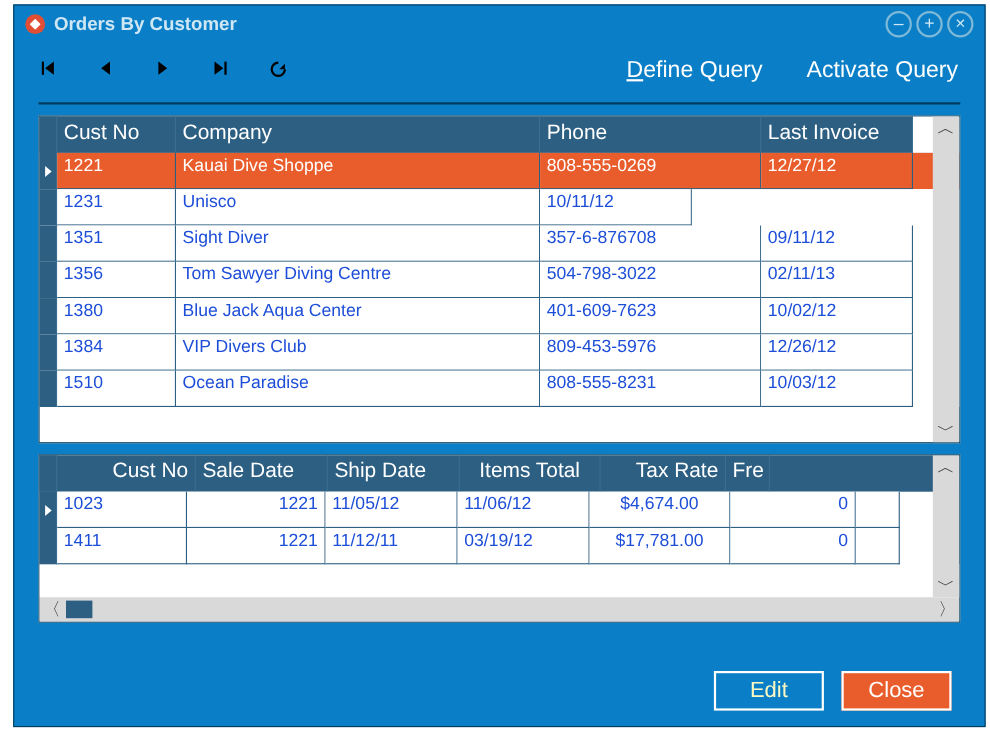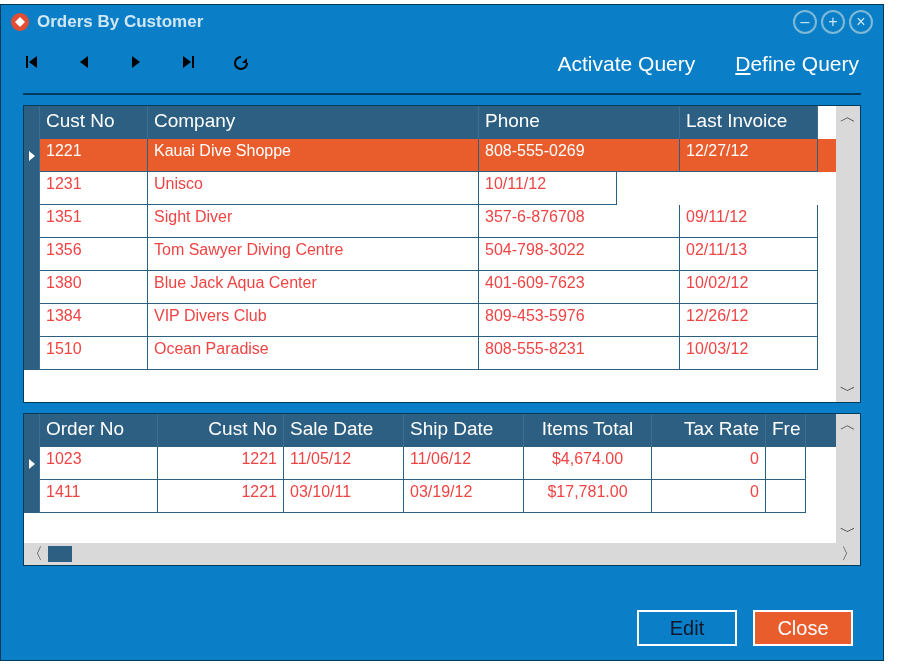--- a/index.html
+++ b/index.html
@@ -5,21 +5,21 @@
   * { box-sizing: border-box; margin: 0; padding: 0; }
   body {
     font-family: "Segoe UI", Tahoma, sans-serif;
     background: #fff;
     width: 900px;
     height: 671px;
     overflow: hidden;
   }
   .window {
     position: absolute;
-    left: 0; top: 4px;
+    left: 12px; top: 4px;
     width: 884px; height: 657px;
     background: #0a7fc7;
     border: 1px solid #003b5c;
   }
   
   .titlebar {
     height: 34px;
     display: flex;
     align-items: center;
     padding: 0 10px;
@@ -103,21 +103,21 @@
     font-size: 16px;
   }
   .cell {
     border: 1px solid #2c5f82;
     border-top: none;
     border-left: none;
     padding: 3px 6px;
     white-space: nowrap;
     overflow: hidden;
     background: #fff;
-    color: #ef4444;
+    color: #1d4ed8;
   }
   .grid-row.selected .cell {
     background: #e95d2c;
     color: #fff;
   }
   .row-indicator {
     width: 16px;
     background: #2c5f82;
     border-right: 1px solid #3a6f92;
     display: flex; align-items: center; justify-content: center;
@@ -174,21 +174,21 @@
     right: 30px; bottom: 14px;
     display: flex; gap: 16px;
   }
   .btn {
     width: 100px; height: 36px;
     display: flex; align-items: center; justify-content: center;
     font-size: 20px;
     cursor: pointer;
     border: 2px solid #fff;
   }
-  .btn.edit { background: #0a7fc7; color: #0f172a; }
+  .btn.edit { background: #0a7fc7; color: #fef9c3; }
   .btn.close { background: #e95d2c; color: #fff; border-color:#fff;}
   .ul-first::first-letter { text-decoration: underline; }
 </style>
 </head>
 <body>
 
 <div class="window">
 
   <div class="titlebar">
     <div class="title-icon">
@@ -227,22 +227,22 @@
           </svg>
       </div>
       <div class="nav-btn">
         <svg width="16" height="16" viewBox="0 0 16 16">
             <path d="M8 2 A6 6 0 1 0 14 8" fill="none" stroke="#000" stroke-width="2"></path>
             <path d="M14 3 L14 8 L9 8 Z" fill="#000"></path>
           </svg>
       </div>
     </div>
     <div class="spacer"></div>
+    <div class="link-btn"><span class="link-underline">D</span><span>efine Query</span></div>
     <div class="link-btn"><span>Activate Query</span></div>
-    <div class="link-btn"><span class="link-underline">D</span><span>efine Query</span></div>
   </div>
 
   <div class="content">
     <div class="thick-line"></div>
 
     <div class="grid" id="cust-grid" style="height:298px;">
       <div class="grid-header">
         <div class="row-indicator"></div>
         <div class="hcell c-custno">Cust No</div>
         <div class="hcell c-company">Company</div>
@@ -310,21 +310,20 @@
       <div class="vscroll">
         <div class="arrow">︿</div>
         <div class="track"></div>
         <div class="arrow">﹀</div>
       </div>
     </div>
 
     <div class="grid orders-grid" id="orders-grid">
       <div class="grid-header">
         <div class="row-indicator"></div>
-        <div class="hcell o-orderno">Order No</div>
         <div class="hcell o-custno">Cust No</div>
         <div class="hcell o-sale">Sale Date</div>
         <div class="hcell o-ship">Ship Date</div>
         <div class="hcell o-items">Items Total</div>
         <div class="hcell o-tax">Tax Rate</div>
         <div class="hcell o-fre">Fre</div>
       </div>
       <div class="grid-rows" id="order-rows">
           <div class="grid-row">
             <div class="row-indicator active"></div>
@@ -333,21 +332,21 @@
             <div class="cell o-sale">11/05/12</div>
             <div class="cell o-ship">11/06/12</div>
             <div class="cell o-items">$4,674.00</div>
             <div class="cell o-tax">0</div>
             <div class="cell o-fre"></div>
           </div>
           <div class="grid-row">
             <div class="row-indicator "></div>
             <div class="cell o-orderno">1411</div>
             <div class="cell o-custno">1221</div>
-            <div class="cell o-sale">03/10/11</div>
+            <div class="cell o-sale">11/12/11</div>
             <div class="cell o-ship">03/19/12</div>
             <div class="cell o-items">$17,781.00</div>
             <div class="cell o-tax">0</div>
             <div class="cell o-fre"></div>
           </div>
         </div>
       <div class="orders-blank"></div>
       <div class="hscroll">
         <div class="arrow">〈</div>
         <div class="thumb"></div>

